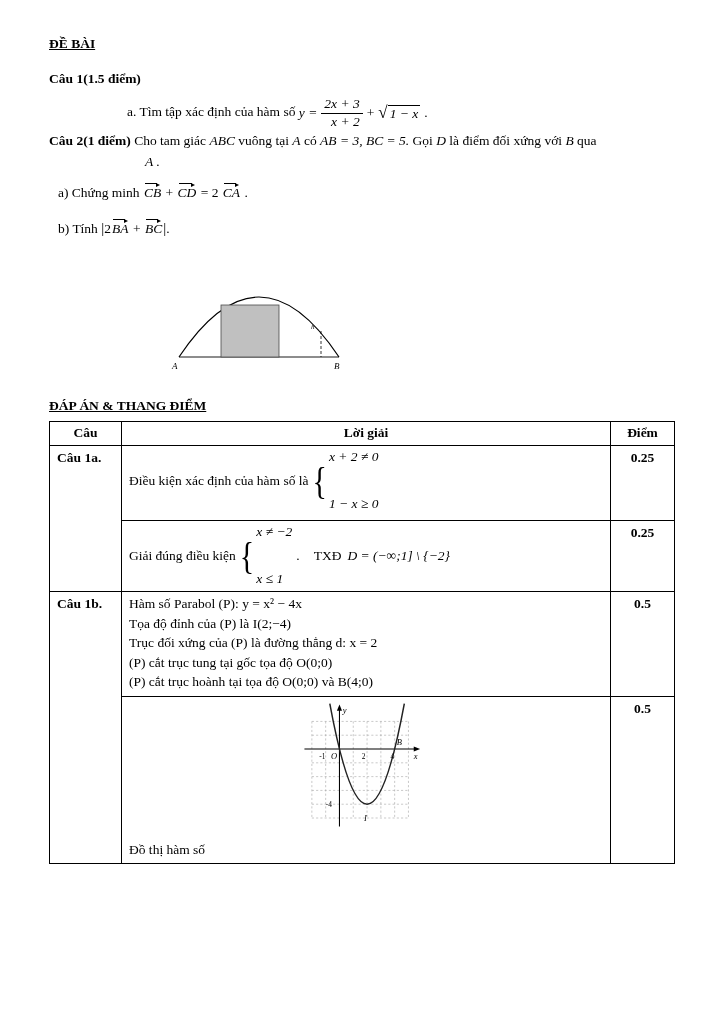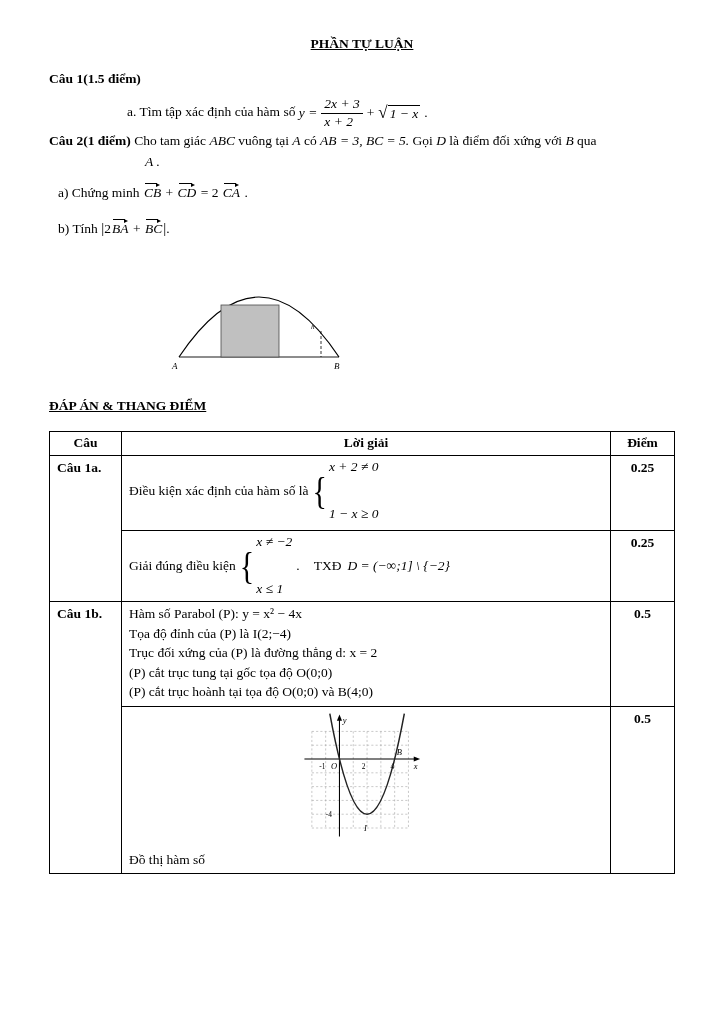--- a/index.html
+++ b/index.html
@@ -15,21 +15,21 @@
   .b{font-weight:bold;}
   .mi{font-style:italic;}
   .line{margin:0;}
   .indent1{margin-left:78px;}
   .indent2{margin-left:96px;}
   .q-head{margin-top:14px;}
   .justify{text-align:justify;}
 
   
   .mexpr{display:inline-flex;align-items:center;gap:4px;vertical-align:middle;}
-  .frac{display:inline-flex;flex-direction:column;align-items:flex-start;line-height:1.25;}
+  .frac{display:inline-flex;flex-direction:column;align-items:flex-end;line-height:1.25;}
   .frac .num{border-bottom:1px solid #000;padding:0 3px;}
   .frac .den{padding:0 3px;}
   
   .sqrt{display:inline-flex;align-items:flex-end;}
   .sqrt .rad{font-size:17px;line-height:1.05;}
   .sqrt .arg{border-top:1px solid #000;padding:0 2px;line-height:1.2;}
   
   .vec{display:inline-block;vertical-align:baseline;text-align:center;margin:0 1px;}
   .vec .ar{display:block;height:7px;position:relative;margin:0 1px 0 1px;}
   .vec .ar::before{content:"";position:absolute;left:0;right:3px;bottom:1px;border-top:1px solid #000;}
@@ -42,41 +42,39 @@
   
   .cases{display:inline-flex;align-items:center;vertical-align:middle;margin:0 4px;}
   .cases .brace{font-size:30px;line-height:1;transform:scaleY(1.25);font-weight:400;margin-right:2px;}
   .case-rows{display:inline-flex;flex-direction:column;line-height:1.4;gap:28px;}
 
   
   .gate-fig{margin:16px 0 12px 112px;}
   svg text{font-family:"Liberation Serif",serif;}
 
   
-  table.answer{border-collapse:collapse;width:100%;margin-top:15px;table-layout:fixed;}
+  table.answer{border-collapse:collapse;width:100%;margin-top:5px;table-layout:fixed;}
   .answer th,.answer td{border:1px solid #000;vertical-align:top;padding:2px 7px;}
   .answer th{text-align:center;font-weight:bold;padding:1px 2px;}
   .cau-cell{font-weight:bold;}
   .pt{font-weight:bold;text-align:center;padding-top:3px;}
   .sol .row-flex{display:flex;align-items:center;min-height:58px;}
   .sol .row-flex2{display:flex;align-items:center;min-height:48px;}
   .domain-part{margin-left:14px;}
   .graph-wrap{text-align:center;padding-top:2px;}
   .caption{text-align:left;margin-top:2px;}
   .lines div{line-height:1.45;}
 </style>
 </head>
 <body>
 
 <div class="page">
 
-  <div class="doc-title">
-    <span class="u">PHẦN TỰ LUẬN</span>
-  </div>
-
+
+  <div class="section-head">ĐỀ BÀI</div>
 
   <div class="line q-head">
     <span class="b">Câu 1(1.5 điểm)</span>
   </div>
 
   <div class="line indent1" style="margin-top:6px;">
     <span>a. Tìm tập xác định của hàm số</span>
     <span class="mexpr">
       <span class="mi">y =</span>
       <span class="frac">

